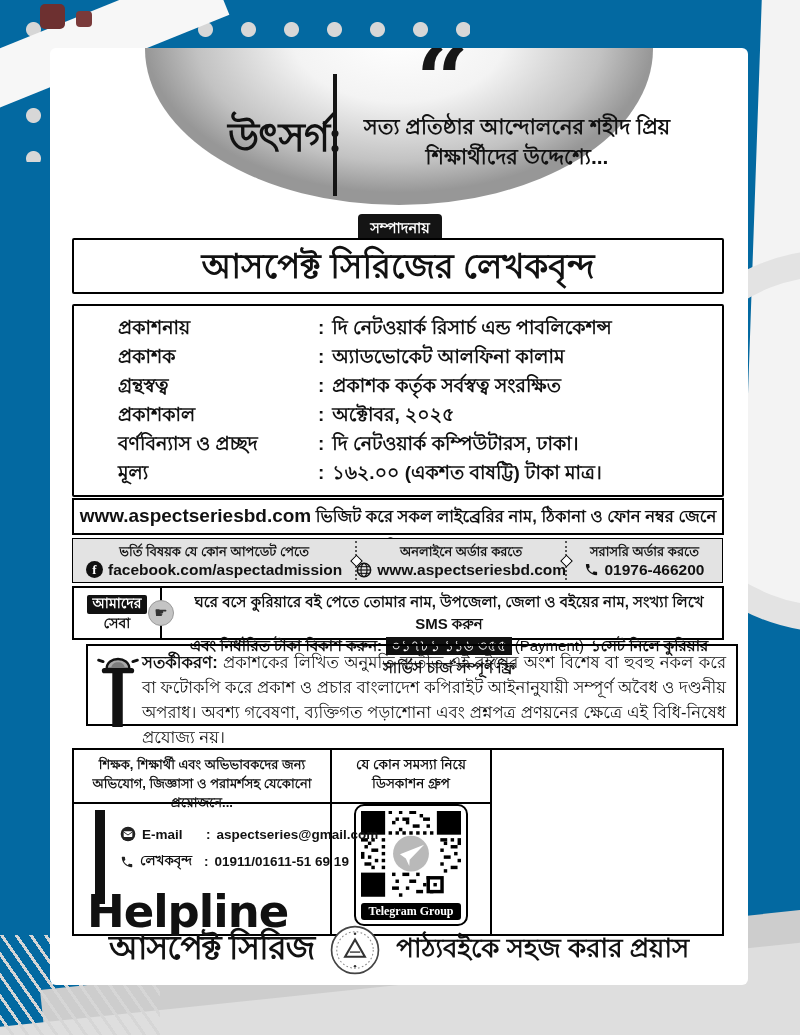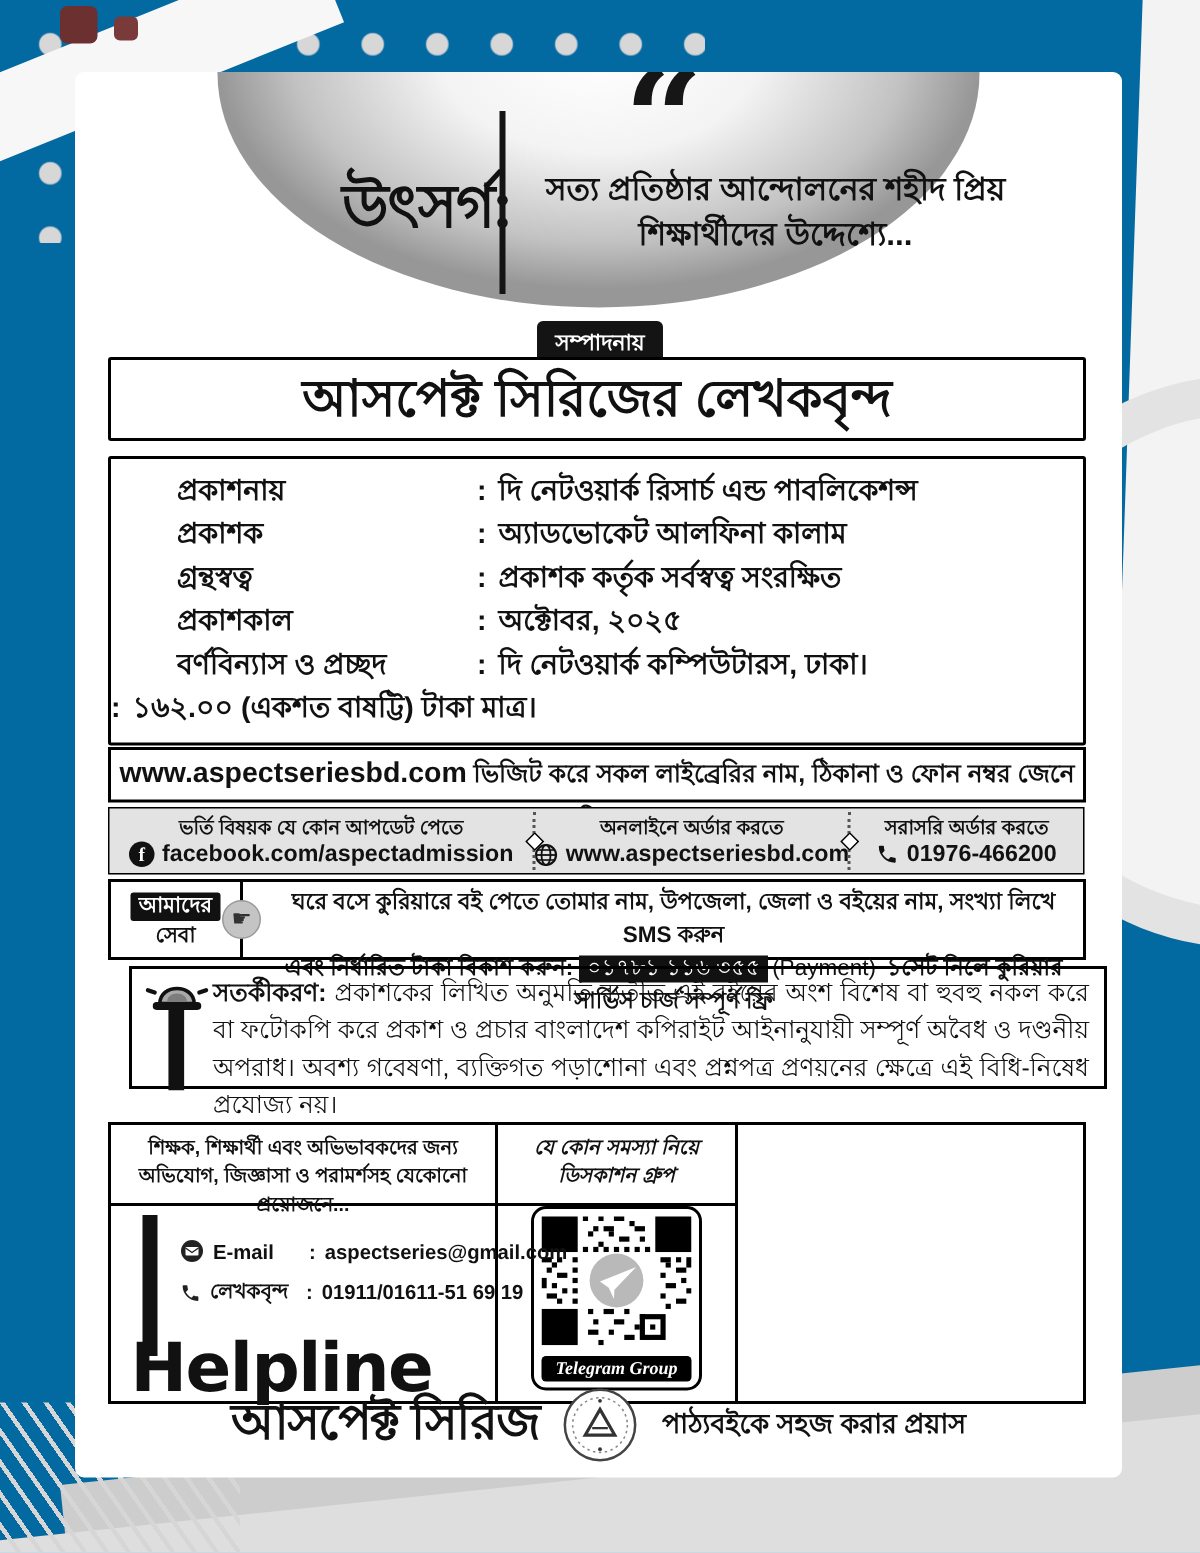--- a/index.html
+++ b/index.html
@@ -67,41 +67,41 @@
   .pay{font-weight:400;margin:0 3px;}
   .smslatin{font-weight:800;}
   
   .warn{left:36px;top:596px;width:648px;height:78px;border:2px solid #000;position:absolute;}
   .warn-icon{position:absolute;left:8px;top:3px;}
   .warn-text{margin:4px 10px 0 54px;font-size:16.5px;line-height:25px;text-align:justify;}
   .warn-text b{font-weight:800;}
   
   .grid{left:22px;top:700px;width:648px;height:184px;border:2px solid #000;display:flex;position:absolute;}
   .gcol1{width:256px;border-right:2px solid #000;display:flex;flex-direction:column;}
-  .gcol2{width:158px;border-right:2px solid #000;display:flex;flex-direction:column;font-style:italic;}
+  .gcol2{width:158px;border-right:2px solid #000;display:flex;flex-direction:column;}
   .gcol3{flex:1;display:flex;flex-direction:column;align-items:center;}
   .ghead{height:47px;border-bottom:2px solid #000;text-align:center;font-size:13px;font-weight:700;line-height:19px;padding-top:5px;}
   .g1body{flex:1;position:relative;}
   .hbar{position:absolute;left:21px;top:6px;bottom:30px;width:10px;background:#111;}
   .mailrows{position:absolute;left:46px;top:22px;display:flex;flex-direction:column;gap:8px;}
   .mrow{display:flex;align-items:center;gap:6px;font-size:13.5px;font-weight:700;}
   .mrow .lab{min-width:58px;}
   .helpline{position:absolute;left:13px;bottom:0px;font-family:"DejaVu Sans","Liberation Sans",sans-serif;
             font-size:45px;font-weight:800;letter-spacing:-1px;line-height:1;}
   .g2body{flex:1;display:flex;align-items:flex-start;justify-content:center;}
   .qrbox{border:2.5px solid #000;border-radius:10px;background:#fff;padding:5px 5px 4px;width:100px;}
   .qrlabel{background:#000;color:#fff;text-align:center;font-family:"Liberation Serif","DejaVu Serif",serif;
            font-weight:700;font-size:12px;line-height:17px;border-radius:3px;margin-top:2px;}
   .g3head{border:2px solid #000;margin:3px;align-self:stretch;text-align:center;font-size:19px;font-weight:800;
           line-height:24px;padding:5px 0;}
   .waphone{font-size:34px;font-weight:800;letter-spacing:1px;margin-top:4px;font-family:"DejaVu Sans",sans-serif;}
   
   .footer{left:0;top:874px;width:698px;display:flex;align-items:center;justify-content:center;gap:16px;position:absolute;}
   .fbrand{font-size:33px;font-weight:800;letter-spacing:-1px;}
-  .ftag{font-size:18px;font-weight:700;}
+  .ftag{font-size:26px;font-weight:700;}
   .iconsvg{display:inline-block;vertical-align:middle;}
 </style>
 </head>
 <body>
 
 <div class="canvas">
 
   <div class="abs dots"></div>
   <div class="abs streak"></div>
   <div class="abs sq1"></div>
@@ -150,20 +150,21 @@
         <span class="ilabel">প্রকাশকাল</span>
         <span class="isep">:</span>
         <span>অক্টোবর, ২০২৫</span>
       </div>
       <div class="irow">
         <span class="ilabel">বর্ণবিন্যাস ও প্রচ্ছদ</span>
         <span class="isep">:</span>
         <span>দি নেটওয়ার্ক কম্পিউটারস, ঢাকা।</span>
       </div>
       <div class="irow">
+        <span class="ilabel">মূল্য</span>
         <span class="isep">:</span>
         <span>১৬২.০০ (একশত বাষট্টি) টাকা মাত্র।</span>
       </div>
     </div>
 
     <div class="abs banner">
       <span class="url">www.aspectseriesbd.com</span>
       <span class="bn">ভিজিট করে সকল লাইব্রেরির নাম, ঠিকানা ও ফোন নম্বর জেনে নিন</span>
     </div>
 

